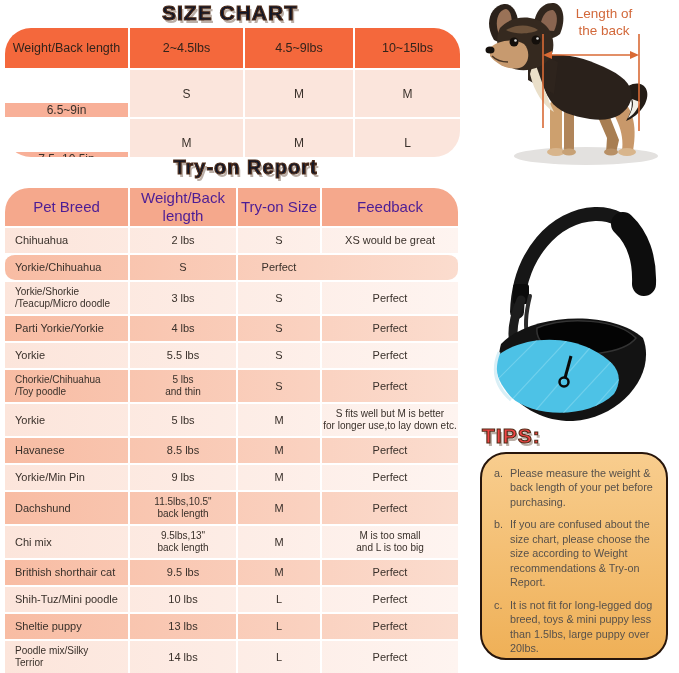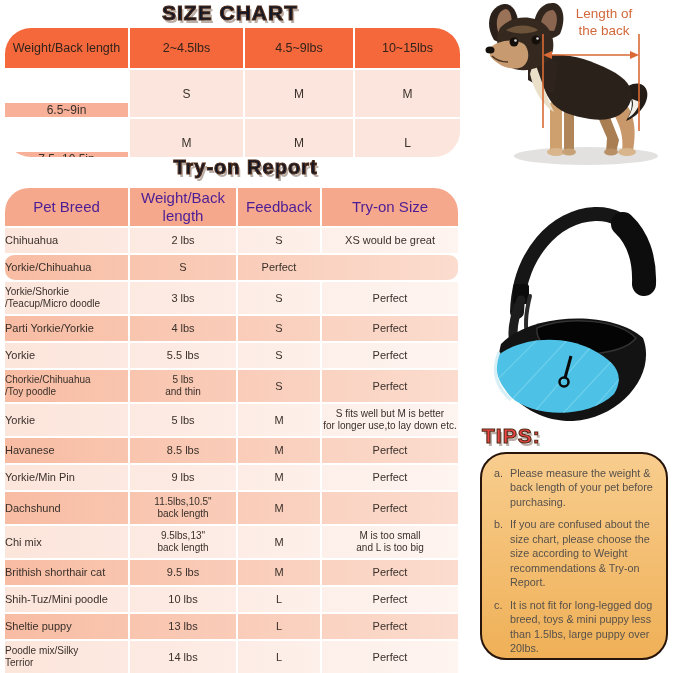--- a/index.html
+++ b/index.html
@@ -41,21 +41,21 @@
   #size-table .t-header { flex:0 0 40px; background:#F4683C; }
   #size-table .t-header > div { font-size:12.5px; color:#33231B; }
   #size-table .body-row > div { font-size:12px; background:#FBE5DC; }
   #size-table .body-row > div:first-child { background:#F8B098;margin-top:33px; }
 
   #tryon-table .t-header { flex:0 0 38px; background:#F5A88C; }
   #tryon-table .t-header > div { font-size:15px; color:#4c1d95; }
   #tryon-table .body-row.light { background:linear-gradient(90deg,#FCE5DB,#FEF4F0); }
   #tryon-table .body-row.dark  { background:linear-gradient(90deg,#F8BCA3,#FBDCCE); }
   #tryon-table .body-row > div { font-size:11px; }
-  #tryon-table .body-row > div.c-breed { justify-content:flex-start; text-align:left; }
+  #tryon-table .body-row > div.c-breed { justify-content:flex-start; text-align:left; padding-left:10px; }
   #tryon-table .body-row > div.multi { font-size:10px; }
 
   
   #dog-figure { position:absolute; left:468px; top:0; width:211px; height:172px; }
   #measure-caption { position:absolute; left:556px; top:6px; width:96px;
     text-align:center; color:#D2683A; font-size:13.5px; font-weight:500; line-height:1.25; }
   #bag-figure { position:absolute; left:475px; top:192px; width:195px; height:238px; }
 
   
   #tips-box { position:absolute; left:480px; top:452px; width:188px; height:208px;
@@ -99,22 +99,22 @@
         <div>M</div>
         <div>L</div>
         <div>L</div>
       </div>
     </div>
 
   <div id="tryon-table" class="tbl">
     <div class="t-row t-header">
       <div>Pet Breed</div>
       <div>Weight/Back length</div>
+      <div>Try-on Size</div>
       <div>Feedback</div>
-      <div>Try-on Size</div>
     </div>
   <div class="t-row body-row light" style="flex-grow: 1;">
         <div class="c-breed">Chihuahua</div>
         <div class="c-weight">2 lbs</div>
         <div class="c-size">S</div>
         <div class="c-feedback">XS would be great</div>
       </div>
       <div class="t-row body-row dark" style="flex-grow: 1; border-radius: 10px;">
         <div class="c-breed">Yorkie/Chihuahua</div>
         <div class="c-size">S</div>

